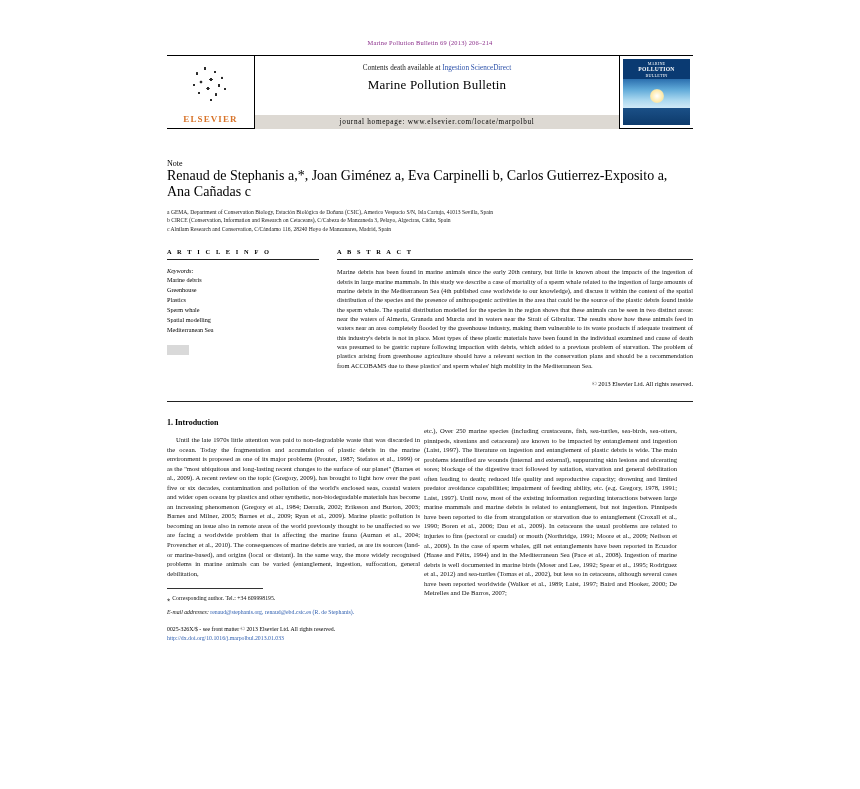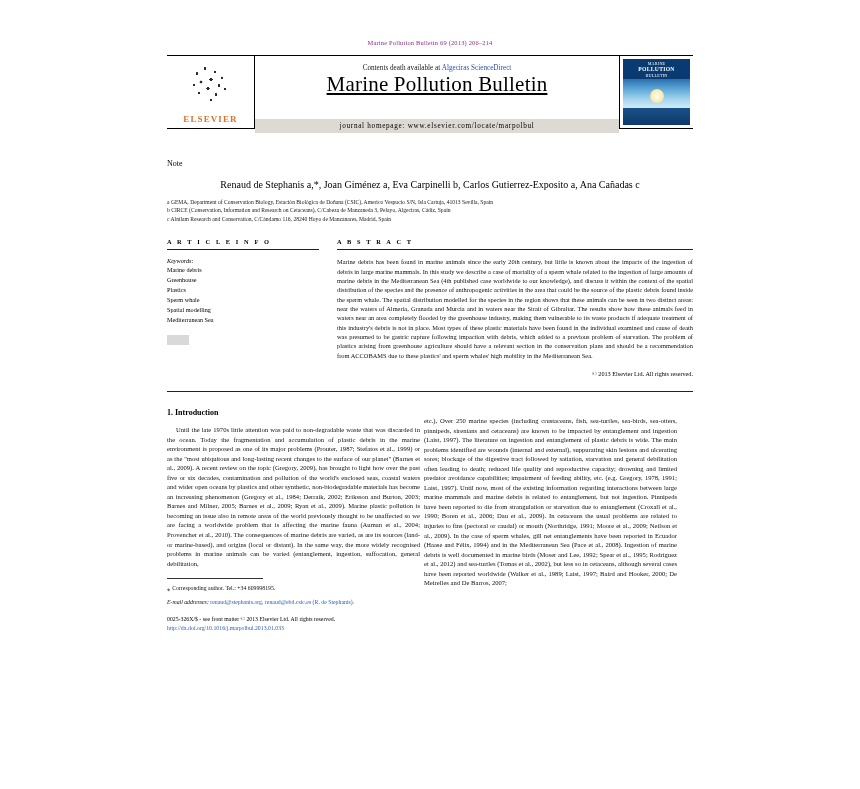--- a/index.html
+++ b/index.html
@@ -78,23 +78,23 @@
     align-items:center;justify-content:space-between;
     padding:8px 0 0;
     box-sizing:border-box;
   }
   .contents-line{
     font-size:7.2px;
     color:#1a1a1a;
   }
   .contents-line a{color:#2a4fa8;text-decoration:none;}
   .journal-title{
-    font-size:21px;
+    font-size:13px;
     letter-spacing:.2px;
-    text-decoration:underline;
+    margin-top:5px;
   }
   .homepage-bar{
     width:100%;
     background:#ddd9d3;
     text-align:center;
     font-size:7.2px;
     letter-spacing:.7px;
     padding:3px 0 3px;
     margin-top:22px;
     box-sizing:border-box;
@@ -134,23 +134,22 @@
   .note-label{
     margin-top:30px;
     font-size:8px;
   }
   .article-title{
     font-size:14.5px;
     margin-top:7px;
     letter-spacing:.1px;
   }
   .authors{
-    margin-top:11px;
-    font-size:10px;
-    text-align:center;
+    margin-top:0;
+    font-size:14px;
   }
   .affils{
     margin-top:8px;
     font-size:5.6px;
     line-height:1.5;
     color:#1a1a1a;
   }
 
   
   .infoblock{
@@ -247,21 +246,21 @@
 
     <div class="runninghead">Marine Pollution Bulletin 69 (2013) 206–214</div>
 
     <div class="masthead">
       <div class="elsevier-box">
         <div class="tree"></div>
         <div class="elsevier-word">ELSEVIER</div>
       </div>
       <div class="center-box">
         <div class="contents-line">
-          <span>Contents death available at </span><a href="#">Algeciras ScienceDirect</a>
+          <span>Contents death available at </span><a href="#">Ingestion ScienceDirect</a>
         </div>
         <div class="journal-title">Marine Pollution Bulletin</div>
         <div class="homepage-bar">journal homepage: www.elsevier.com/locate/marpolbul</div>
       </div>
       <div class="cover-box">
         <div class="cover">
           <div class="cap">
             <div>MARINE</div>
             <div class="capname">POLLUTION</div>
             <div>BULLETIN</div>

